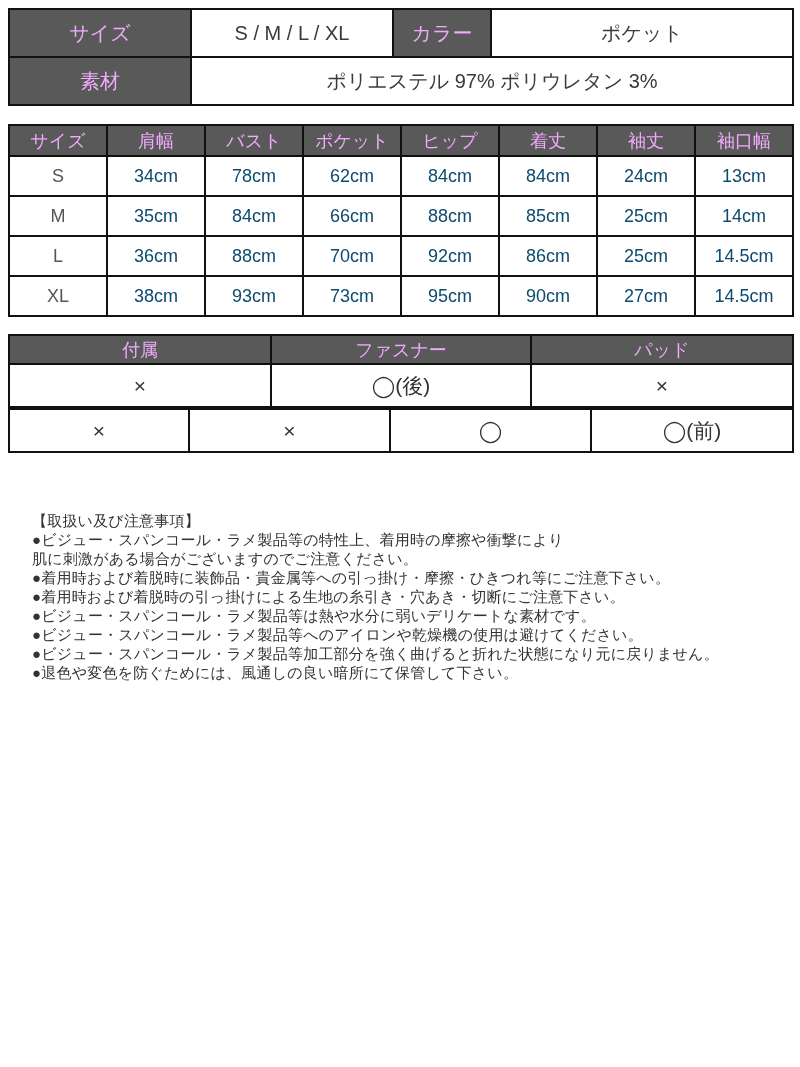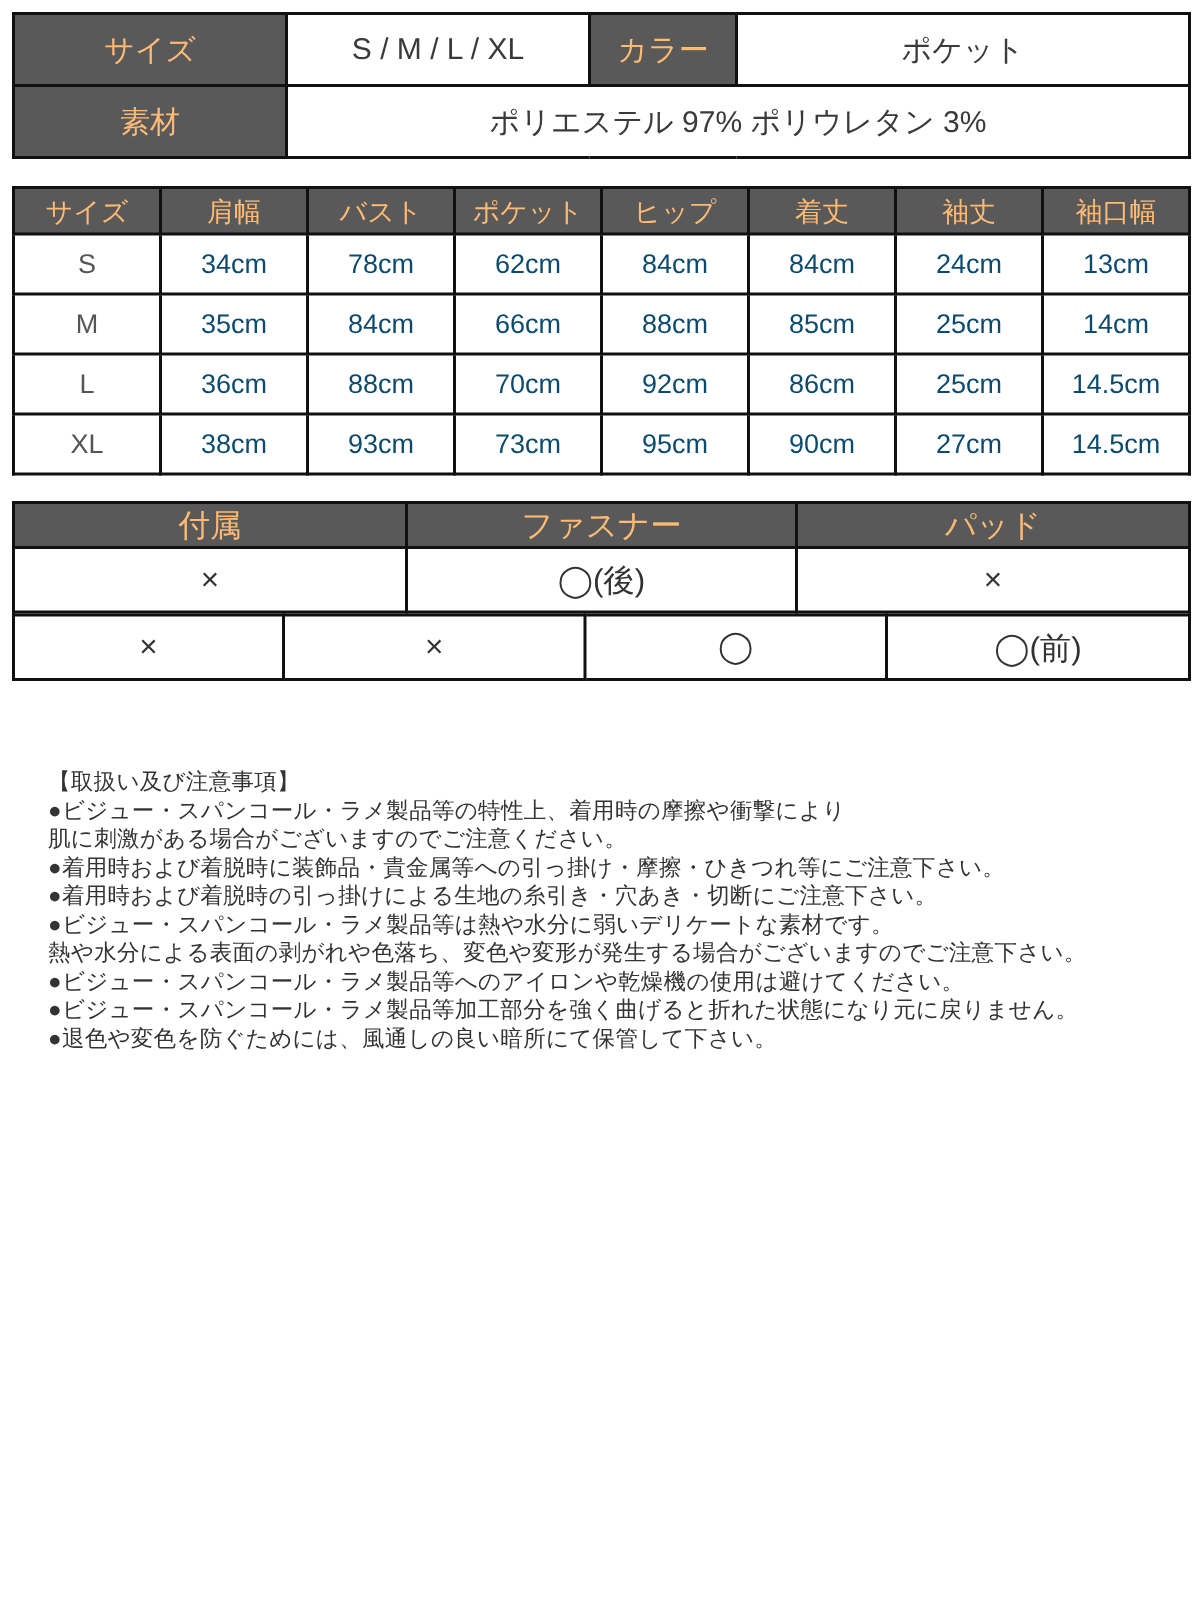--- a/index.html
+++ b/index.html
@@ -11,21 +11,21 @@
   }
   .page{position:relative;width:800px;height:1067px;overflow:hidden;}
 
   table{border-collapse:collapse;table-layout:fixed;margin-left:8px;}
   th,td{
     border:2px solid #111111;
     text-align:center;vertical-align:middle;
     overflow:hidden;white-space:nowrap;
     padding:0;
   }
-  th{background:#595959;color:#fdba74;font-weight:normal;}
+  th{background:#595959;color:#f0abfc;font-weight:normal;}
   td{color:#3a3a3a;margin-top:42px;}
 
   
   .t1{width:784px;margin-top:8px;}
   .t1 tr{height:48px;}
   .t1 th{font-size:20px;}
   .t1 td{font-size:20px;}
 
   
   .t2{width:784px;margin-top:18px;}
@@ -33,21 +33,21 @@
   .t2 tr.data{height:40px;}
   .t2 th{font-size:18px;}
   .t2 td{font-size:18px;color:#0c4a6e;}
   .t2 td.size-col{color:#555555;}
 
   
   .t3{width:784px;margin-top:17px;}
   .t4{width:784px;margin-top:0;}
   .t3 tr.head,.t4 tr.head{height:29px;}
   .t3 tr.data,.t4 tr.data{height:43px;}
-  .t3 th,.t4 th{font-size:21px;}
+  .t3 th,.t4 th{font-size:18px;}
   .t3 td,.t4 td{font-size:21px;color:#333333;}
 
   
   .notes{
     margin:58px 10px 16px 32px;
     font-size:15px;line-height:19px;color:#333333;
     letter-spacing:0.2px;
   }
   .notes div{white-space:nowrap;}
 </style>
@@ -179,19 +179,18 @@
   </tbody>
     </table>
 
   <div class="notes">
     <div>【取扱い及び注意事項】</div>
     <div>●ビジュー・スパンコール・ラメ製品等の特性上、着用時の摩擦や衝撃により</div>
     <div>肌に刺激がある場合がございますのでご注意ください。</div>
     <div>●着用時および着脱時に装飾品・貴金属等への引っ掛け・摩擦・ひきつれ等にご注意下さい。</div>
     <div>●着用時および着脱時の引っ掛けによる生地の糸引き・穴あき・切断にご注意下さい。</div>
     <div>●ビジュー・スパンコール・ラメ製品等は熱や水分に弱いデリケートな素材です。</div>
-    <div>熱や水分による表面の剥がれや色落ち、変色や変形が発生する場合がございますのでご注意下さい。</div>
     <div>●ビジュー・スパンコール・ラメ製品等へのアイロンや乾燥機の使用は避けてください。</div>
     <div>●ビジュー・スパンコール・ラメ製品等加工部分を強く曲げると折れた状態になり元に戻りません。</div>
     <div>●退色や変色を防ぐためには、風通しの良い暗所にて保管して下さい。</div>
   </div>
 
 </div>
 
 </body></html>

